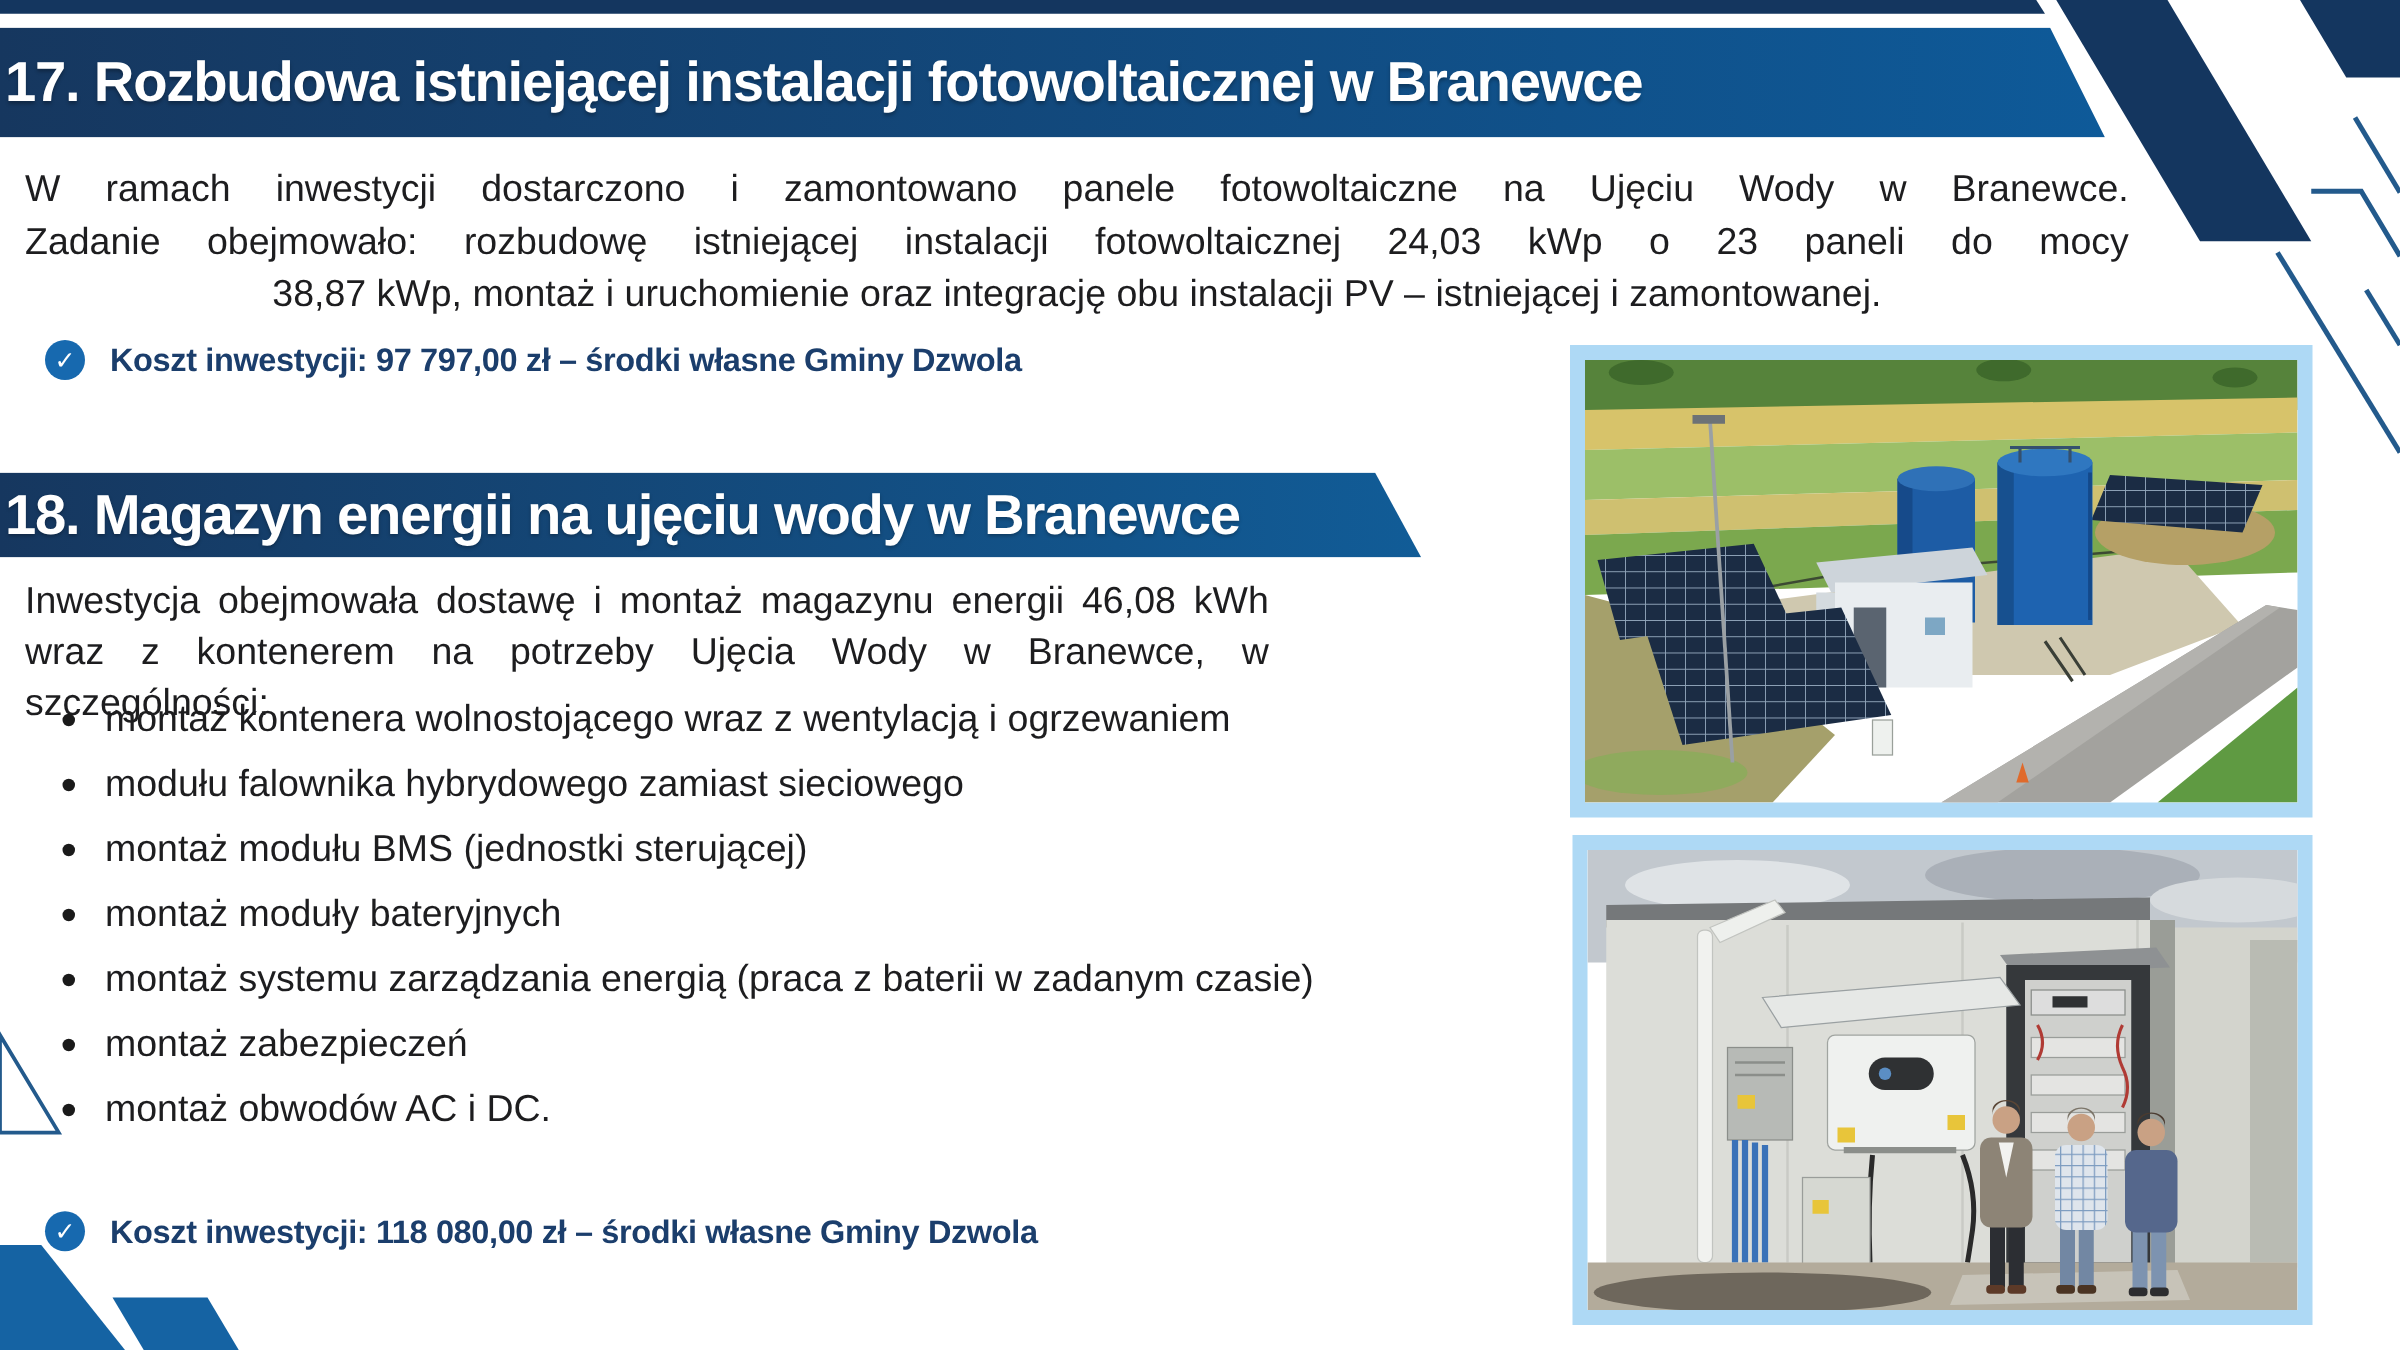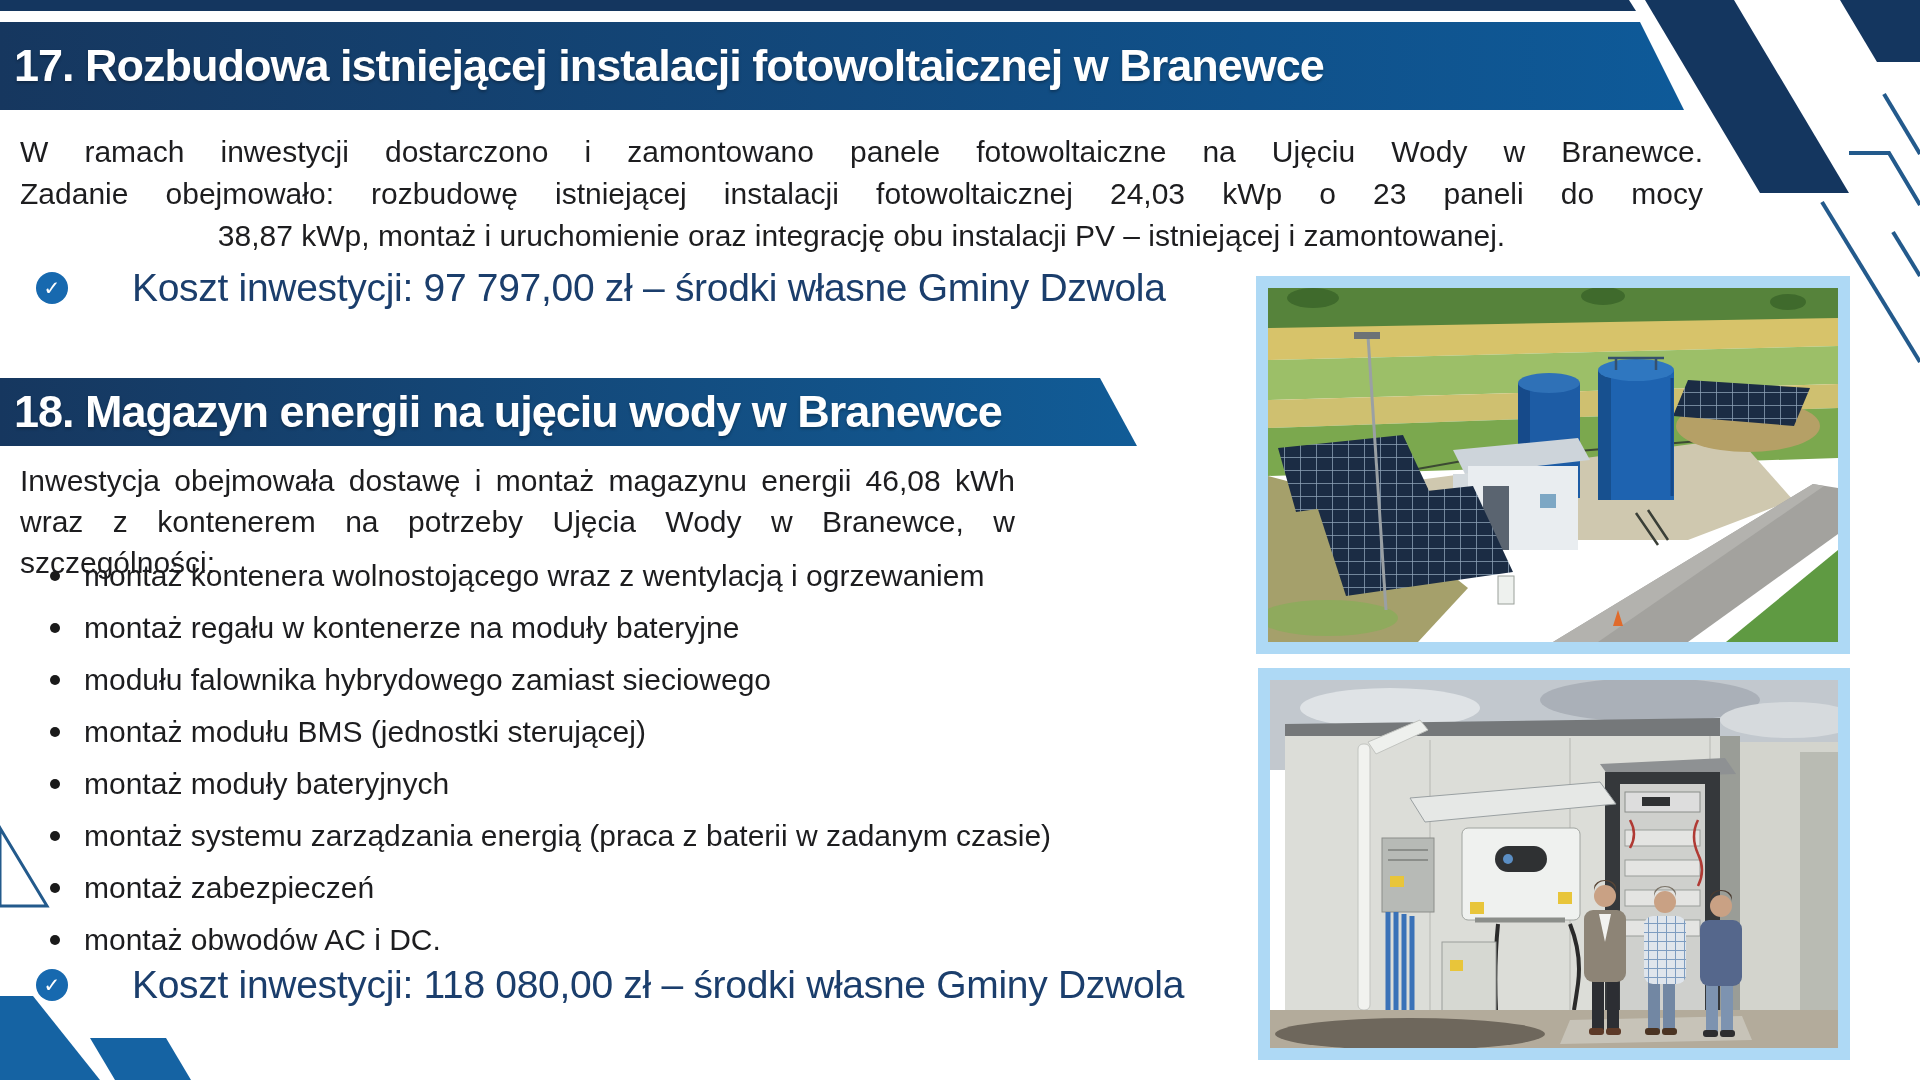--- a/index.html
+++ b/index.html
@@ -15,37 +15,37 @@
 
   .decor-svg{position:absolute;left:0;top:0;width:1920px;height:1080px;z-index:1;pointer-events:none;}
 
   .banner{position:absolute;left:0;color:#fff;font-weight:700;z-index:2;
           background:linear-gradient(90deg,var(--banner-start) 0%,var(--banner-end) 100%);}
   .banner-17{top:22px;width:1684px;height:88px;line-height:88px;
              clip-path:polygon(0 0,1640px 0,1684px 88px,0 88px);}
   .banner-18{top:378px;width:1137px;height:68px;line-height:68px;
              background:linear-gradient(90deg,var(--banner-start) 0%,var(--banner18-end) 100%);
              clip-path:polygon(0 0,1100px 0,1137px 68px,0 68px);}
-  .banner-title{display:inline-block;padding-left:14px;font-size:45px;letter-spacing:-1px;
+  .banner-title{display:inline-block;padding-left:4px;font-size:45px;letter-spacing:-1px;
                 text-shadow:0 2px 3px rgba(0,0,0,0.28);white-space:nowrap;}
 
   .para{position:absolute;z-index:2;color:var(--body-text);font-size:30px;}
   .para-17{left:20px;top:131px;width:1683px;line-height:42px;}
   .para-18{left:20px;top:460px;width:995px;line-height:41px;}
   .para-line{text-align:justify;text-align-last:justify;white-space:normal;}
   .para-line.no-just{text-align:center;text-align-last:auto;}
 
   .cost-row{position:absolute;display:flex;align-items:center;gap:20px;z-index:2;}
   .cost-row-17{left:36px;top:271px;height:34px;}
   .cost-row-18{left:36px;top:968px;height:34px;}
   .check-circle{width:32px;height:32px;border-radius:50%;background:var(--check-circle);
                 color:#fff;display:flex;align-items:center;justify-content:center;flex:0 0 auto;
                 font-family:"DejaVu Sans",sans-serif;font-size:20px;font-weight:700;
                 box-shadow:0 0 0 2px #ffffff;}
-  .cost-label{color:var(--cost-text);font-size:39px;font-weight:400;letter-spacing:-0.3px;white-space:nowrap;margin-left:44px;}
+  .cost-label{color:var(--cost-text);font-size:26px;font-weight:700;letter-spacing:-0.3px;white-space:nowrap;}
 
   .task-list{position:absolute;left:50px;top:550px;z-index:2;list-style:none;}
   .task-list li{display:flex;align-items:center;height:52px;font-size:30px;color:var(--body-text);white-space:nowrap;}
   .task-list li::before{content:"";width:10px;height:10px;border-radius:50%;
                         background:var(--bullet-dot);margin-right:24px;flex:0 0 auto;}
 
   .photo-frame{position:absolute;border:12px solid var(--photo-border);background:#fff;z-index:2;}
   .photo-1{left:1256px;top:276px;width:594px;height:378px;}
   .photo-2{left:1258px;top:668px;width:592px;height:392px;}
   .photo-frame svg{display:block;width:100%;height:100%;}
@@ -87,21 +87,20 @@
     <span class="banner-title">18. Magazyn energii na ujęciu wody w Branewce</span>
   </div>
 
   <div class="para para-18">
     <div class="para-line">Inwestycja obejmowała dostawę i montaż magazynu energii 46,08 kWh</div>
     <div class="para-line">wraz z kontenerem na potrzeby Ujęcia Wody w Branewce, w szczególności:</div>
   </div>
 
   <ul class="task-list">
     <li>montaż kontenera wolnostojącego wraz z wentylacją i ogrzewaniem</li>
-    <li>montaż regału w kontenerze na moduły bateryjne</li>
     <li>modułu falownika hybrydowego zamiast sieciowego</li>
     <li>montaż modułu BMS (jednostki sterującej)</li>
     <li>montaż moduły bateryjnych</li>
     <li>montaż systemu zarządzania energią (praca z baterii w zadanym czasie)</li>
     <li>montaż zabezpieczeń</li>
     <li>montaż obwodów AC i DC.</li>
   </ul>
 
   <div class="cost-row cost-row-18">
     <span class="check-circle">✓</span>

